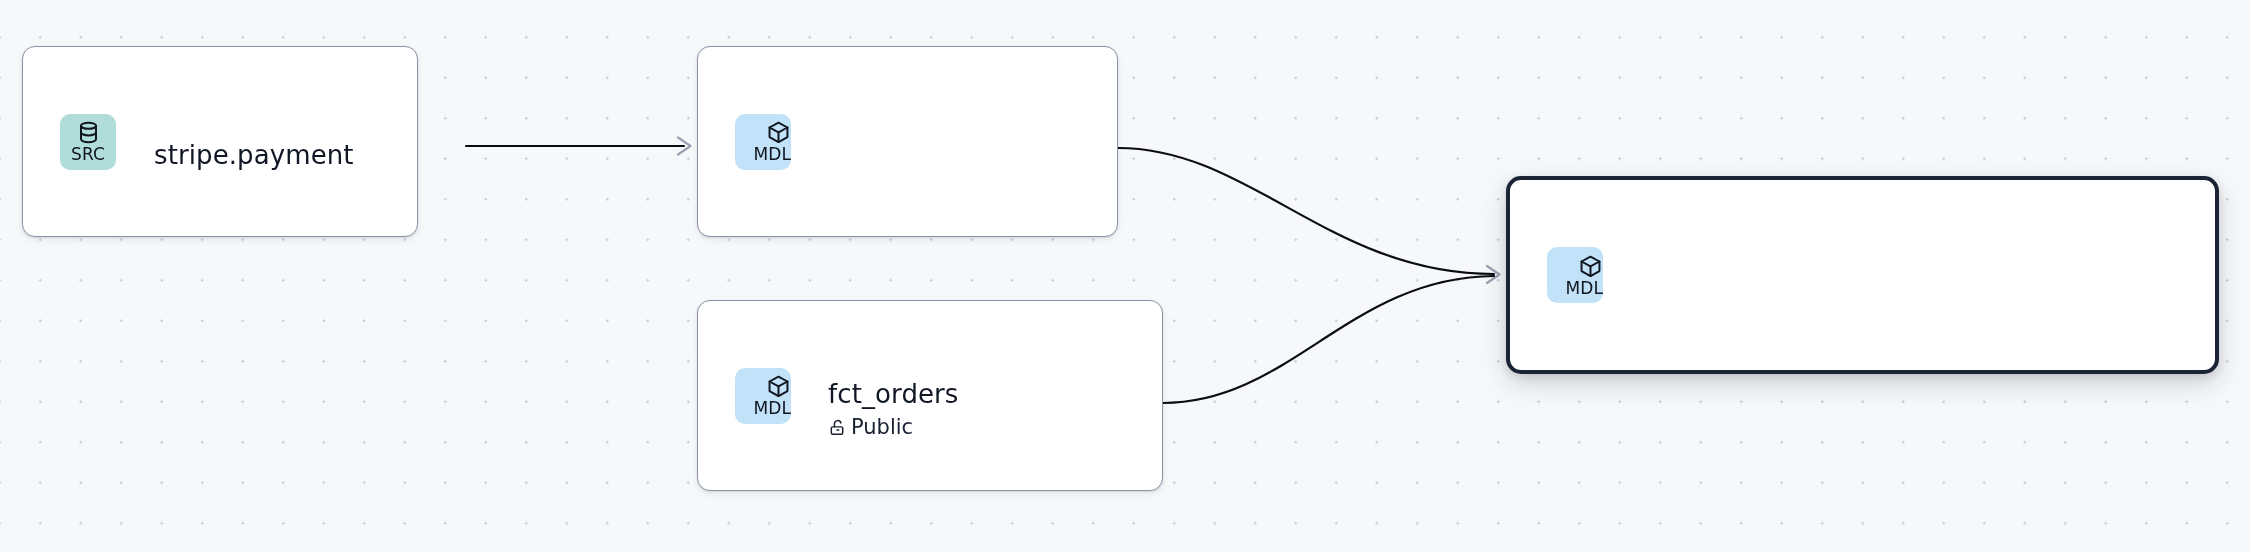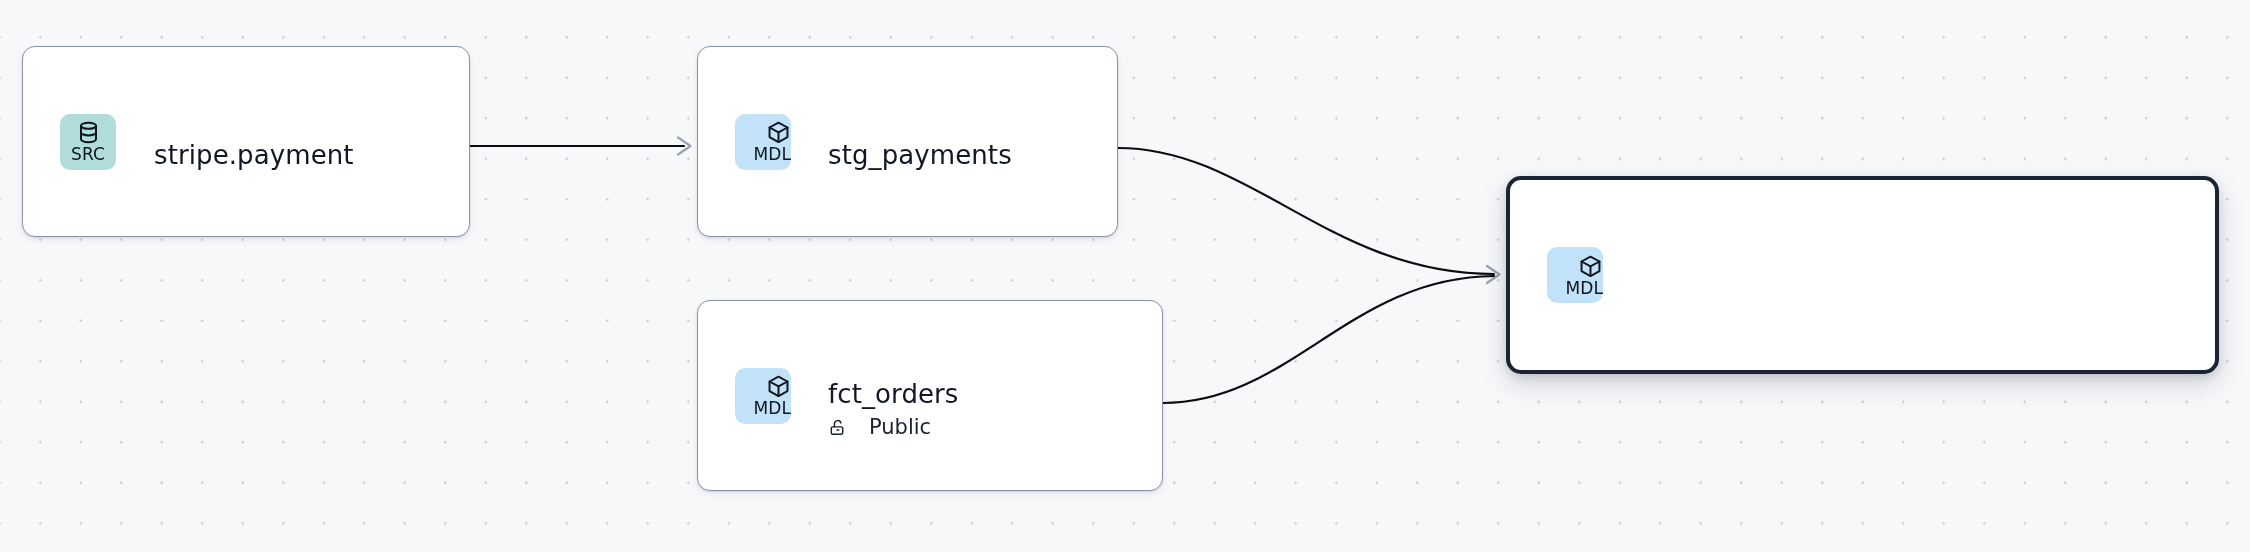--- a/index.html
+++ b/index.html
@@ -108,32 +108,32 @@
     font-size: 26px;
     line-height: 1.12;
     color: #111725;
     white-space: nowrap;
     letter-spacing: .1px;
     margin-top: 28px;
   }
   .node-sub {
     display: flex;
     align-items: center;
-    gap: 22px;
+    gap: 4px;
     font-size: 21px;
     line-height: 1.1;
     color: #1a2131;
     white-space: nowrap;
   }
   .node-sub svg { display: block; flex: 0 0 auto; }
 
   
   #node-stripe-payment {
     left: 22px;  top: 46px;
-    width: 448px; height: 191px;
+    width: 396px; height: 191px;
     padding: 0 0 0 37px;
     gap: 38px;
   }
   #node-stg-payments {
     left: 697px; top: 46px;
     width: 421px; height: 191px;
     padding: 0 0 0 37px;
     gap: 37px;
   }
   #node-fct-orders {
@@ -190,23 +190,20 @@
   <div class="node" id="node-stg-payments">
     <div class="badge badge-mdl">
       <span>
         <svg width="25" height="25" viewBox="0 0 24 24" fill="none" stroke="#10151f" stroke-width="1.9" stroke-linecap="round" stroke-linejoin="round">
           <path d="M12 2.6 L20.6 7.2 V16.4 L12 21.2 L3.4 16.4 V7.2 Z"></path>
           <path d="M3.4 7.2 L12 11.9 L20.6 7.2"></path>
           <path d="M12 11.9 V21.2"></path>
         </svg>
       </span>
       <span class="badge-label">MDL</span>
-    </div>
-    <div class="node-body">
-      <div class="node-title">stg_payments</div>
     </div>
   </div>
 
   <div class="node" id="node-fct-orders">
     <div class="badge badge-mdl">
       <span>
         <svg width="25" height="25" viewBox="0 0 24 24" fill="none" stroke="#10151f" stroke-width="1.9" stroke-linecap="round" stroke-linejoin="round">
           <path d="M12 2.6 L20.6 7.2 V16.4 L12 21.2 L3.4 16.4 V7.2 Z"></path>
           <path d="M3.4 7.2 L12 11.9 L20.6 7.2"></path>
           <path d="M12 11.9 V21.2"></path>

